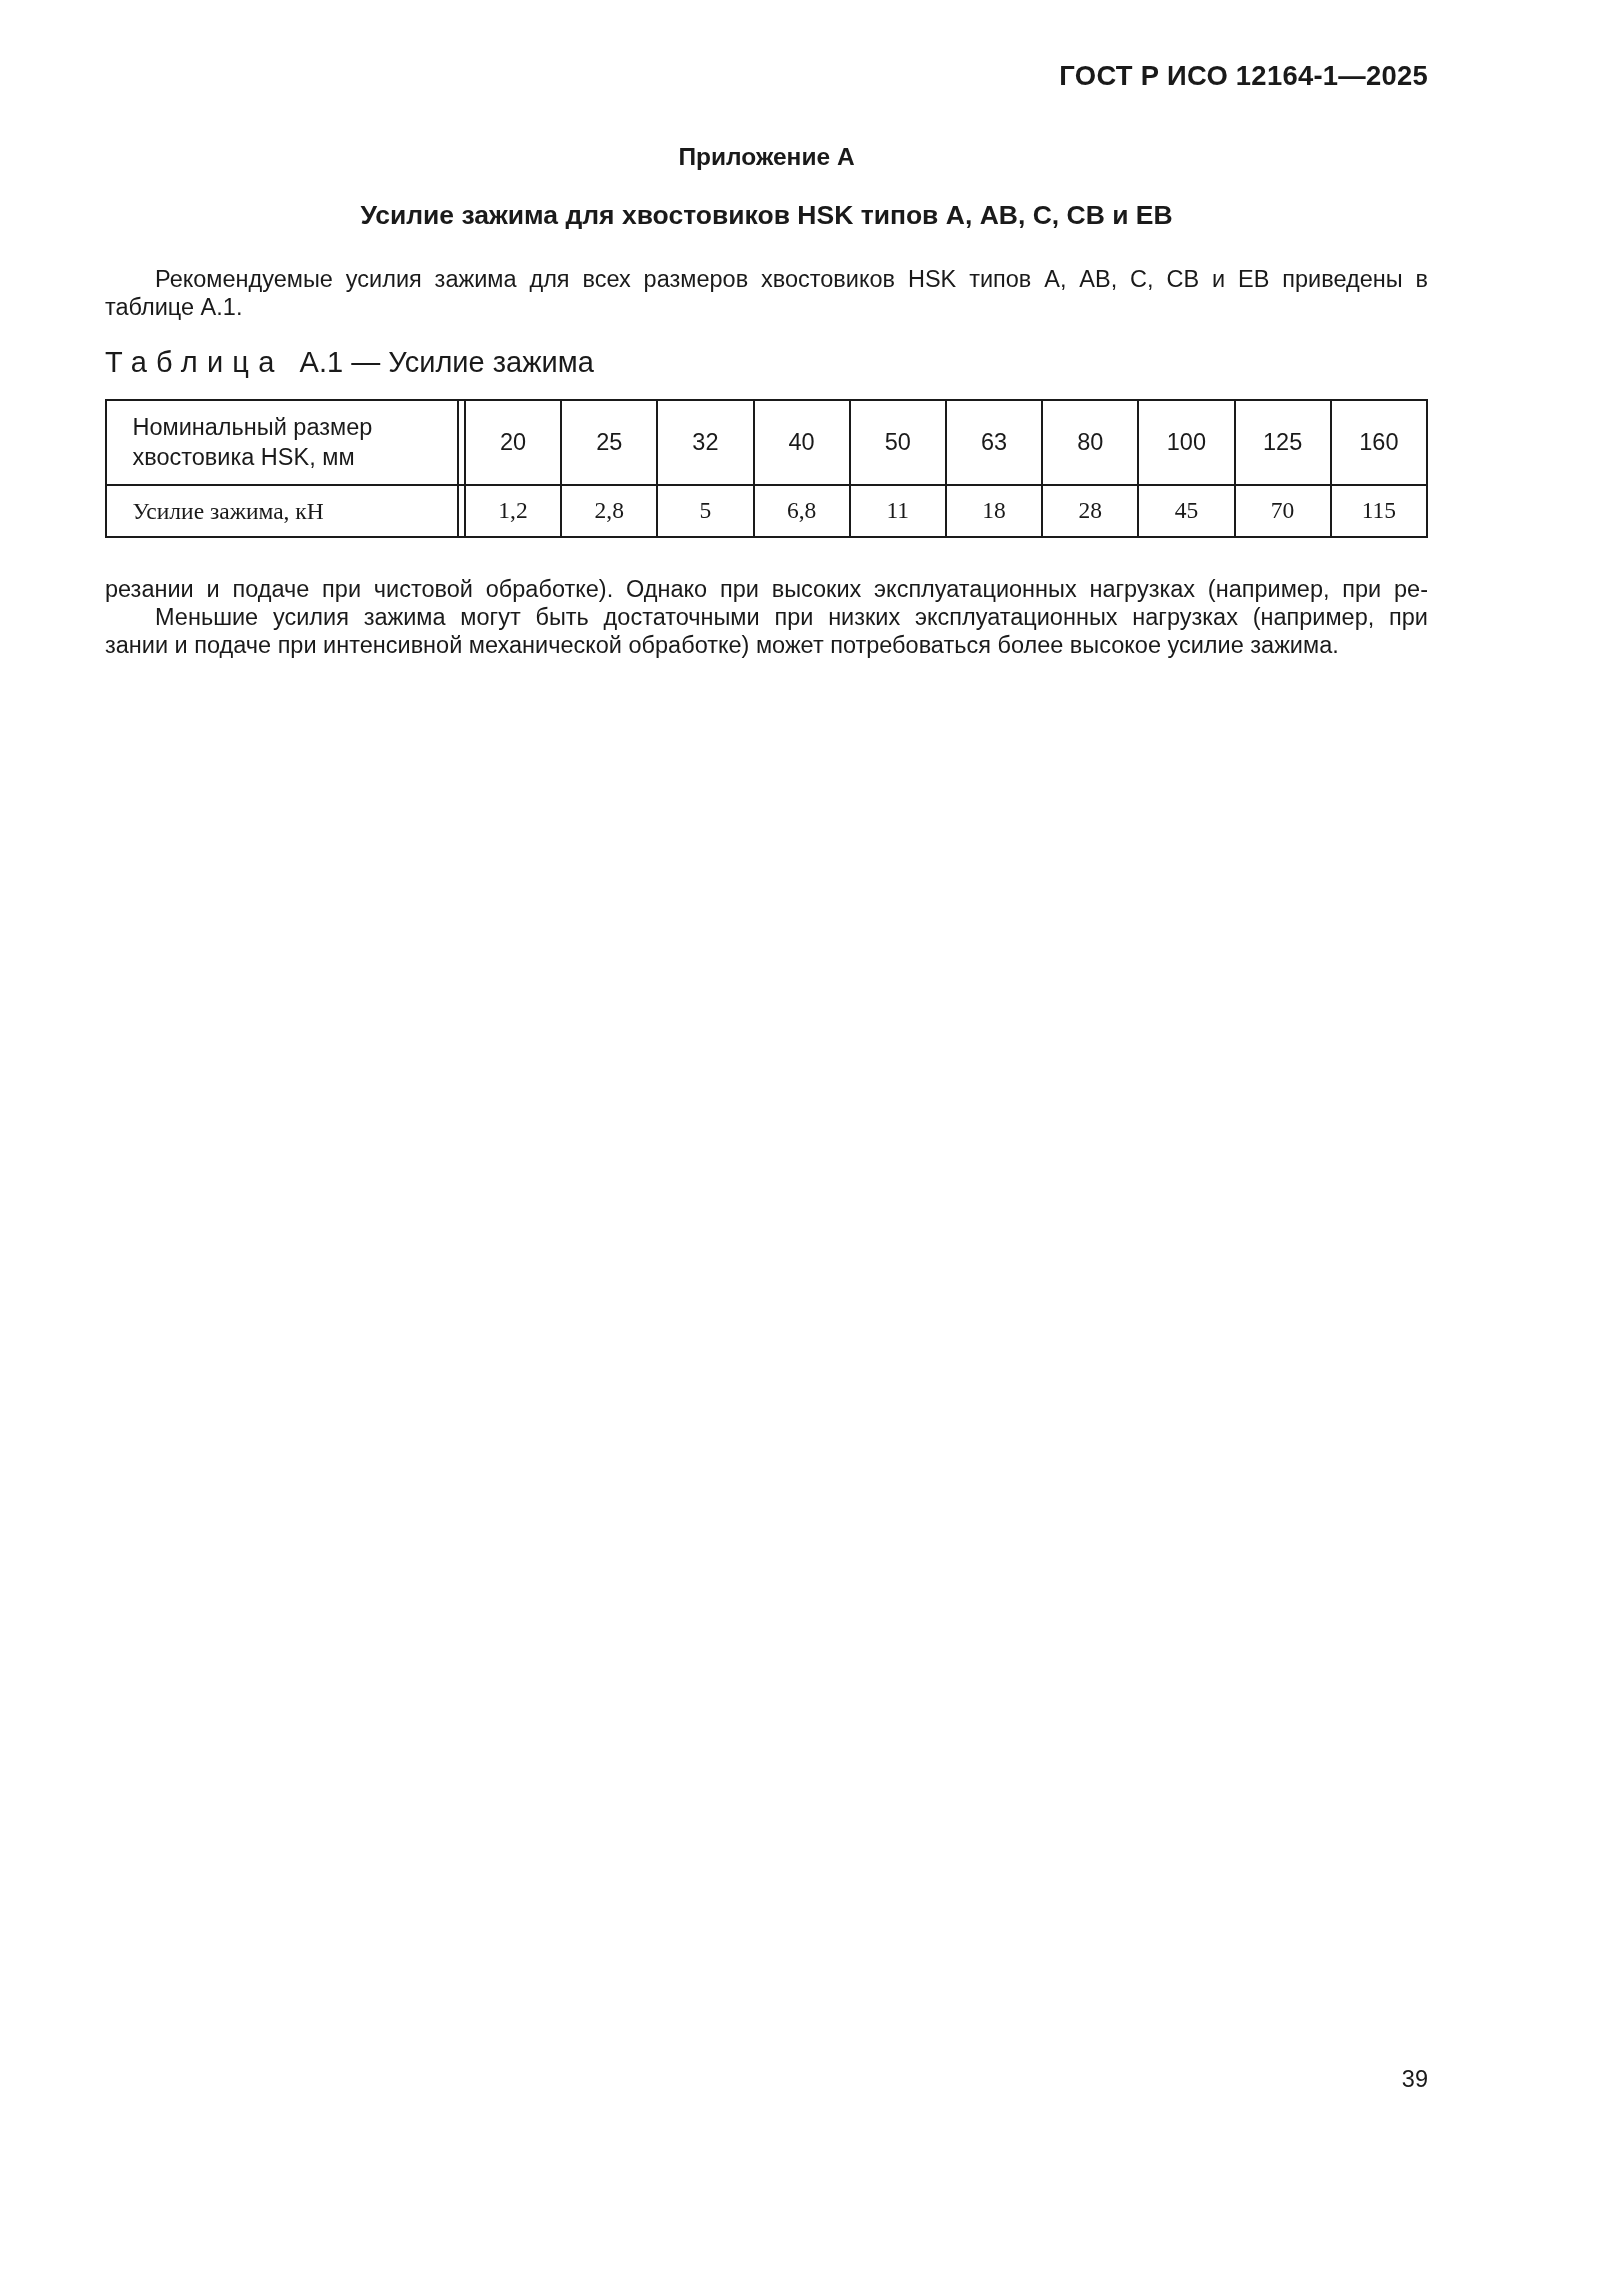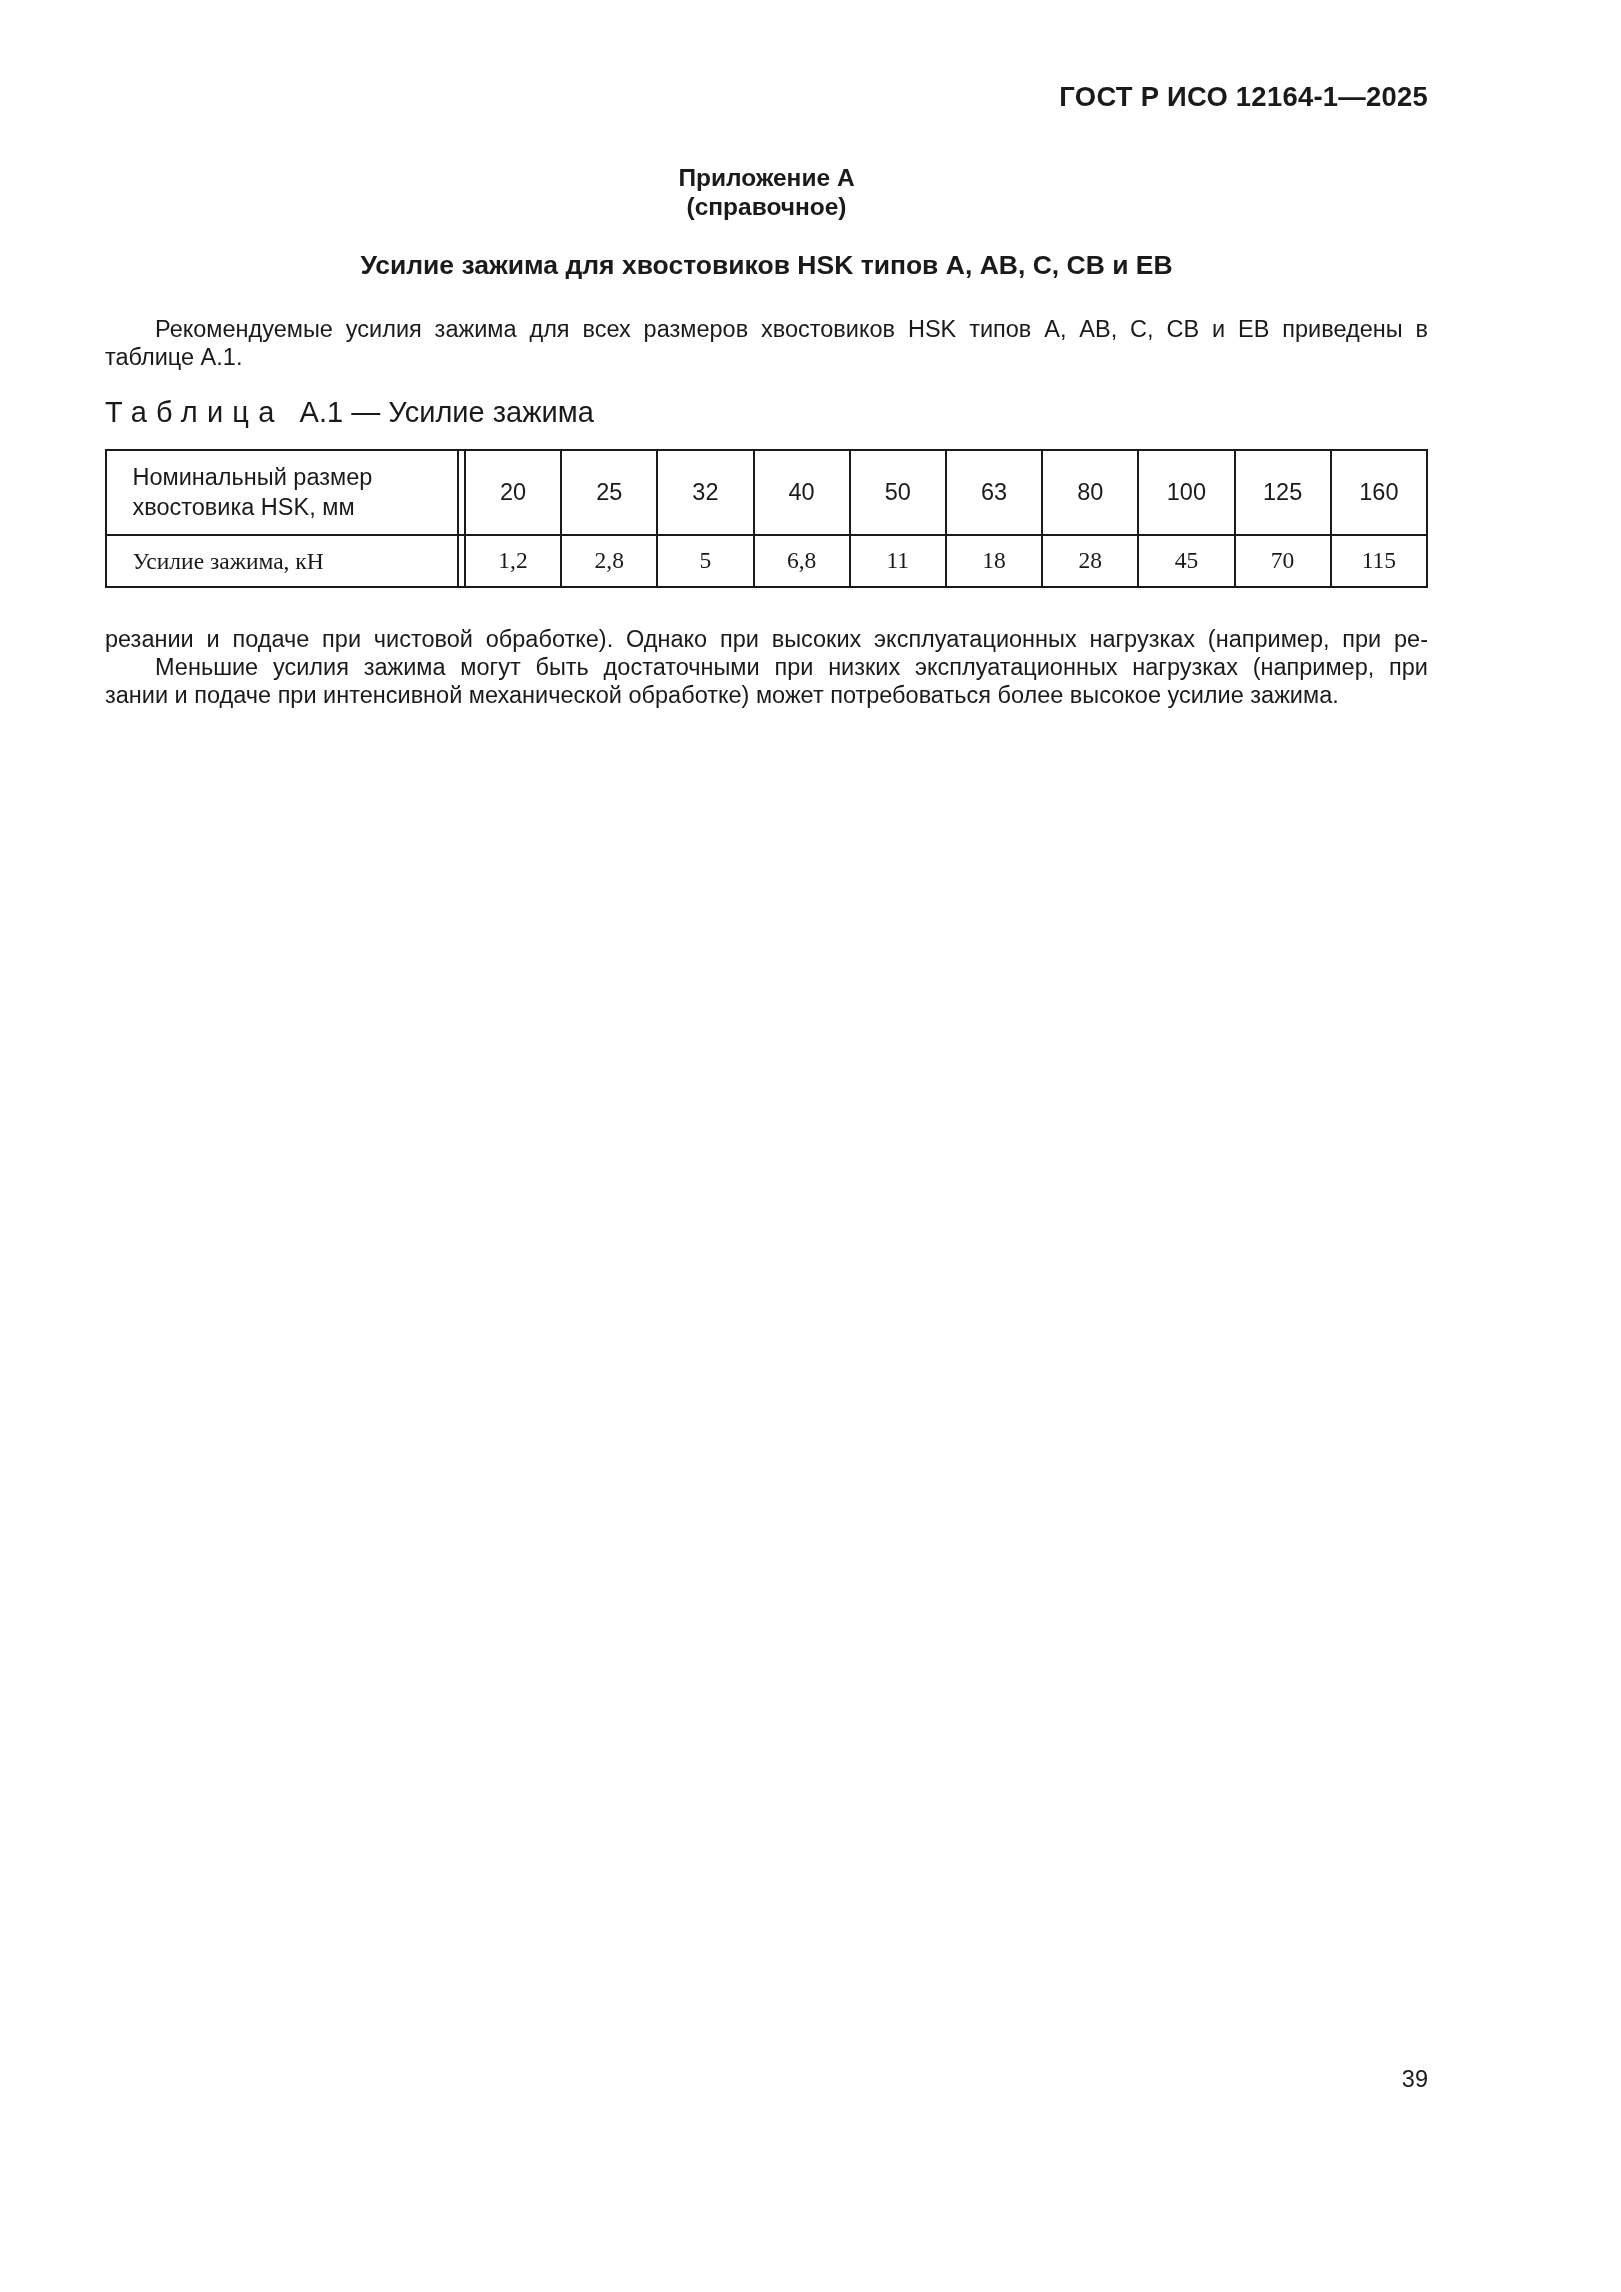--- a/index.html
+++ b/index.html
@@ -12,21 +12,21 @@
     width: 1621px;
     height: 2293px;
     background: #ffffff;
     color: #1a1a1a;
     font-family: "Liberation Sans", "DejaVu Sans", sans-serif;
     box-sizing: border-box;
     padding: 0 193px 0 105px;
     overflow: hidden;
   }
   .running-header {
-    margin-top: 81px;
+    margin-top: 60px;
     font-size: 27.4px;
     font-weight: bold;
     line-height: 31px;
     text-align: right;
     letter-spacing: 0.01em;
   }
   .appendix-label {
     margin-top: 51px;
     font-size: 24.5px;
     font-weight: bold;
@@ -108,21 +108,20 @@
   }
 </style>
 </head>
 <body>
 
 <div class="page">
 
   <div class="running-header">ГОСТ Р ИСО 12164-1—2025</div>
 
   <div class="appendix-label">Приложение А</div>
-  <div class="appendix-subtitle">(справочное)</div>
 
   <div class="doc-title">Усилие зажима для хвостовиков HSK типов А, АВ, С, СВ и ЕВ</div>
 
   <div class="para para-intro">
     <div class="line just indent">Рекомендуемые усилия зажима для всех размеров хвостовиков HSK типов А, АВ, С, СВ и ЕВ приведены в</div>
     <div class="line">таблице А.1.</div>
   </div>
 
   <div class="table-caption">
     <span class="spaced-word">Таблица</span><span class="caption-rest">А.1 — Усилие зажима</span>

